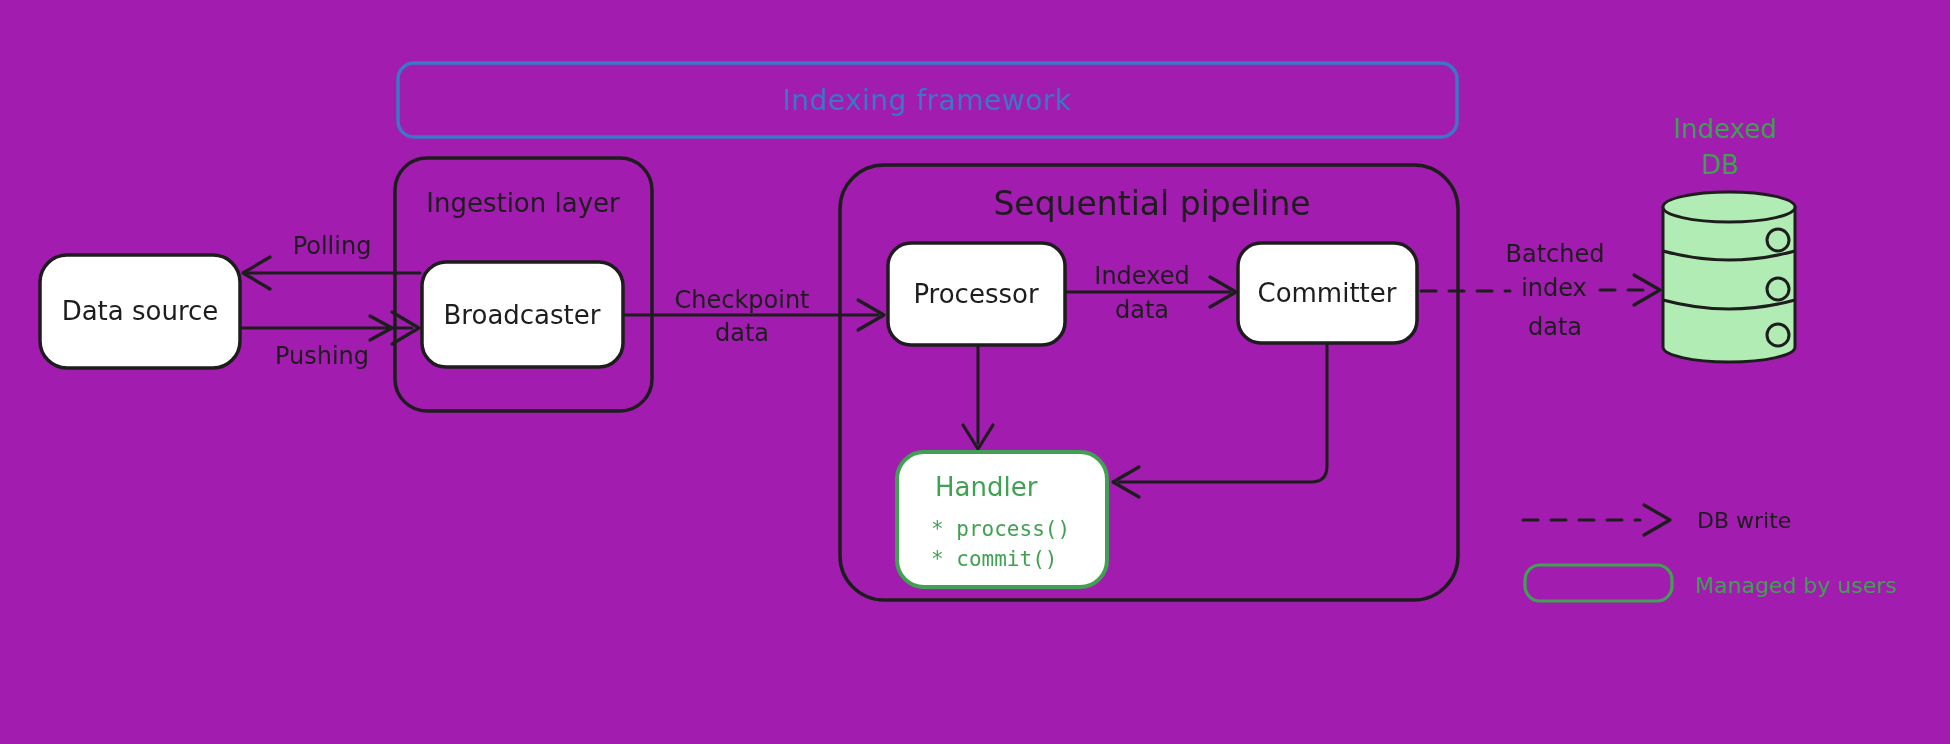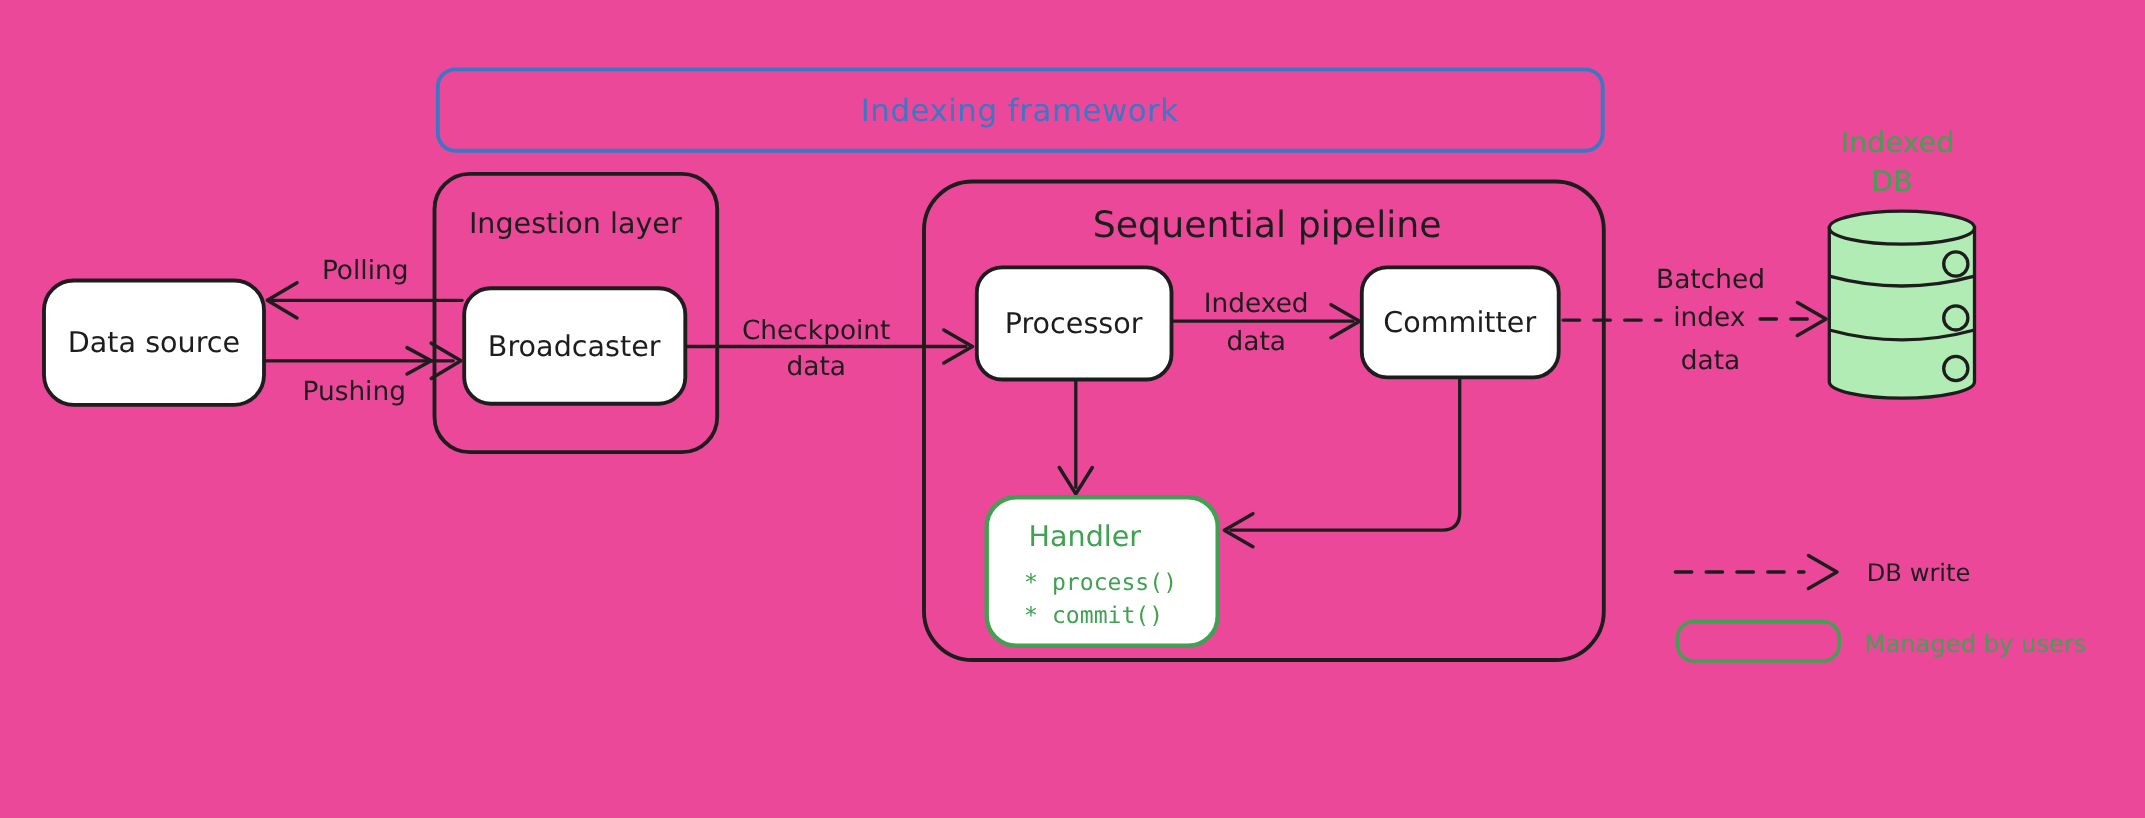--- a/index.html
+++ b/index.html
@@ -4,21 +4,21 @@
 <style>
   html, body {
     margin: 0;
     padding: 0;
     background: #ffffff;
   }
   .stage {
     position: relative;
     width: 1950px;
     height: 744px;
-    background: #ec4899;
+    background: #a21caf;
     overflow: hidden;
   }
   svg { display: block; }
 
   
   .box {
     fill: #ffffff;
     stroke: #1d1d1d;
     stroke-width: 3.5;
     stroke-linecap: round;

